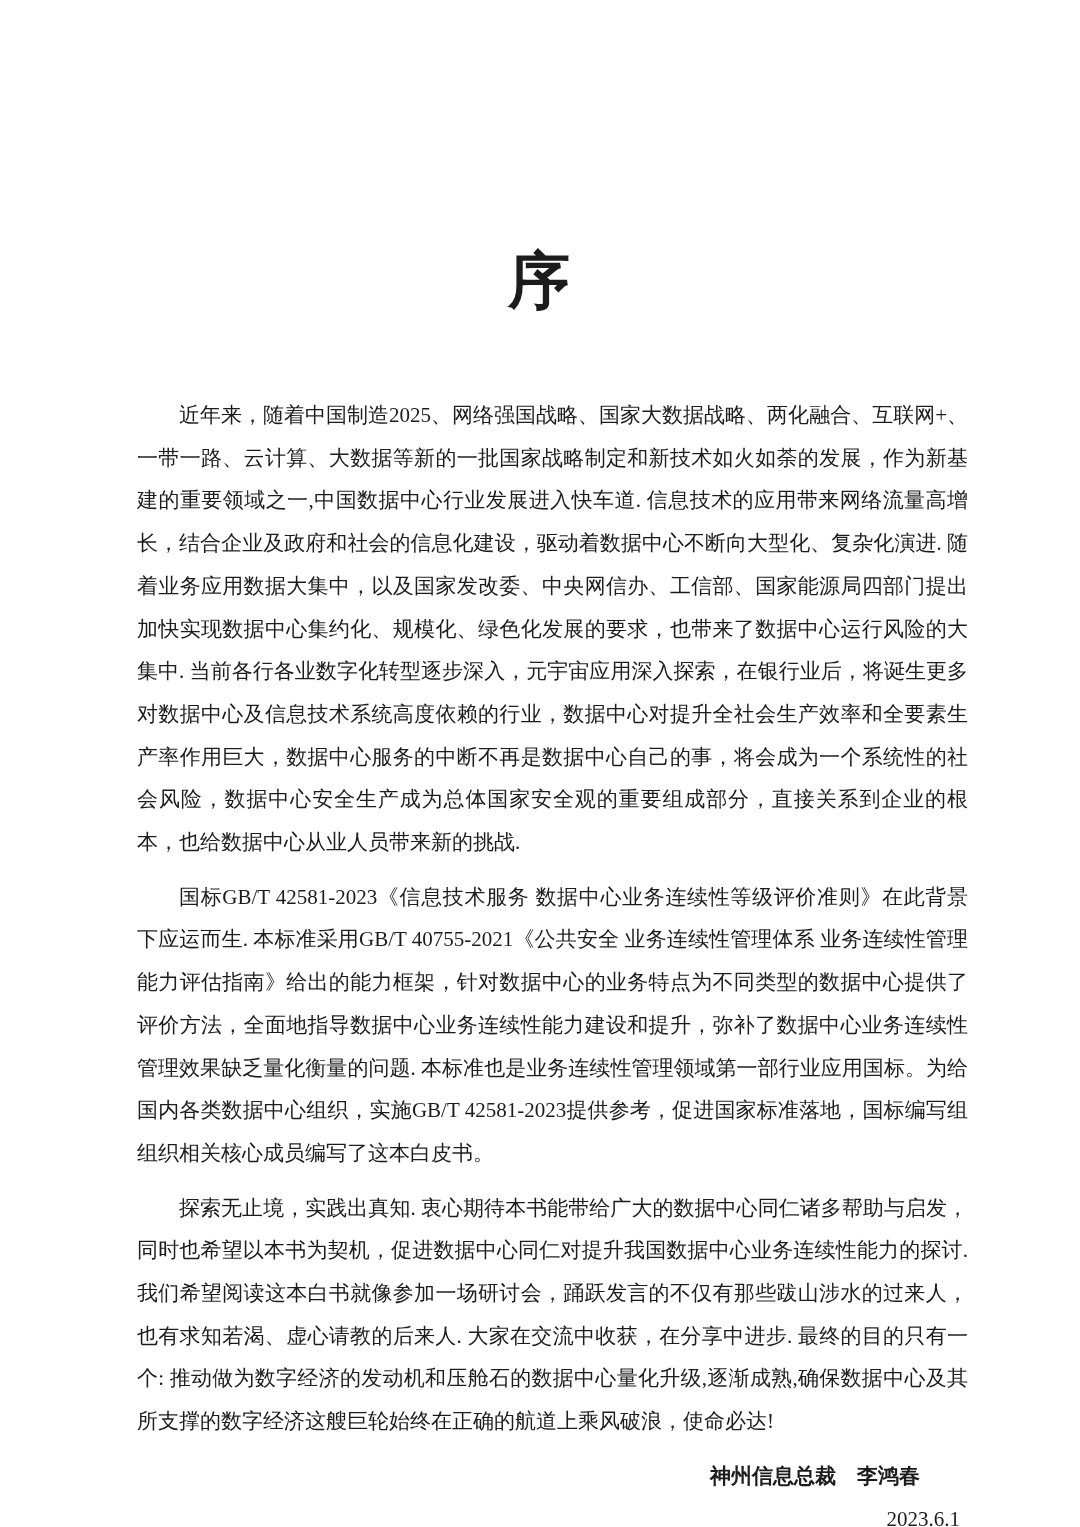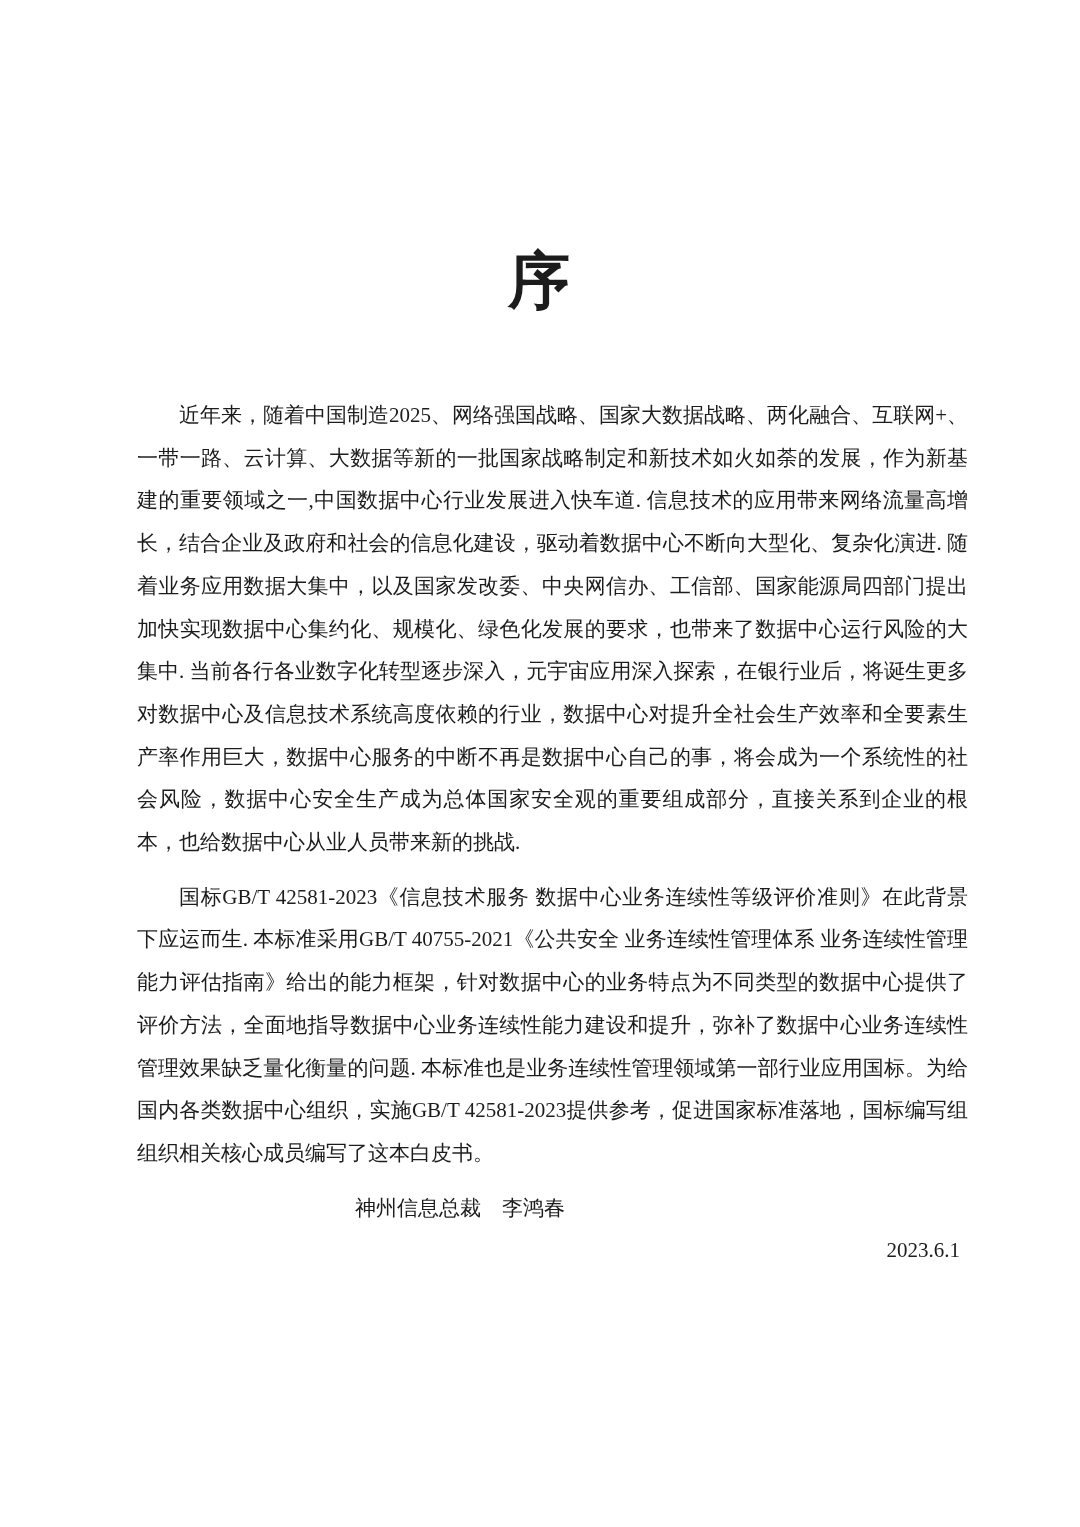--- a/index.html
+++ b/index.html
@@ -35,38 +35,39 @@
     font-size: 21px;
     line-height: 42.7px;
     text-align: justify;
     text-justify: inter-ideograph;
     text-indent: 2em;
     word-break: break-all;
   }
   .signature {
     font-size: 21px;
     line-height: 42.7px;
-    text-align: center;
+    text-align: right;
     padding-right: 160px;
-    font-weight: 400;
+    font-weight: 700;
   }
   .date {
     font-size: 21px;
     line-height: 42.7px;
     text-align: right;
     padding-right: 120px;
   }
 </style>
 </head>
 <body>
 
 <div class="page">
   <h1 class="title">序</h1>
 
   <div class="content">
       <p class="para">近年来，随着中国制造2025、网络强国战略、国家大数据战略、两化融合、互联网+、一带一路、云计算、大数据等新的一批国家战略制定和新技术如火如荼的发展，作为新基建的重要领域之一,中国数据中心行业发展进入快车道. 信息技术的应用带来网络流量高增长，结合企业及政府和社会的信息化建设，驱动着数据中心不断向大型化、复杂化演进. 随着业务应用数据大集中，以及国家发改委、中央网信办、工信部、国家能源局四部门提出加快实现数据中心集约化、规模化、绿色化发展的要求，也带来了数据中心运行风险的大集中. 当前各行各业数字化转型逐步深入，元宇宙应用深入探索，在银行业后，将诞生更多对数据中心及信息技术系统高度依赖的行业，数据中心对提升全社会生产效率和全要素生产率作用巨大，数据中心服务的中断不再是数据中心自己的事，将会成为一个系统性的社会风险，数据中心安全生产成为总体国家安全观的重要组成部分，直接关系到企业的根本，也给数据中心从业人员带来新的挑战.</p>
       <p class="para">国标GB/T 42581-2023《信息技术服务 数据中心业务连续性等级评价准则》在此背景下应运而生. 本标准采用GB/T 40755-2021《公共安全 业务连续性管理体系 业务连续性管理能力评估指南》给出的能力框架，针对数据中心的业务特点为不同类型的数据中心提供了评价方法，全面地指导数据中心业务连续性能力建设和提升，弥补了数据中心业务连续性管理效果缺乏量化衡量的问题. 本标准也是业务连续性管理领域第一部行业应用国标。为给国内各类数据中心组织，实施GB/T 42581-2023提供参考，促进国家标准落地，国标编写组组织相关核心成员编写了这本白皮书。</p>
+      <p class="para">探索无止境，实践出真知. 衷心期待本书能带给广大的数据中心同仁诸多帮助与启发，同时也希望以本书为契机，促进数据中心同仁对提升我国数据中心业务连续性能力的探讨. 我们希望阅读这本白书就像参加一场研讨会，踊跃发言的不仅有那些跋山涉水的过来人，也有求知若渴、虚心请教的后来人. 大家在交流中收获，在分享中进步. 最终的目的只有一个: 推动做为数字经济的发动机和压舱石的数据中心量化升级,逐渐成熟,确保数据中心及其所支撑的数字经济这艘巨轮始终在正确的航道上乘风破浪，使命必达!</p>
     </div>
 
   <div class="signature">神州信息总裁　李鸿春</div>
 
   <div class="date">2023.6.1</div>
 </div>
 
 </body></html>

